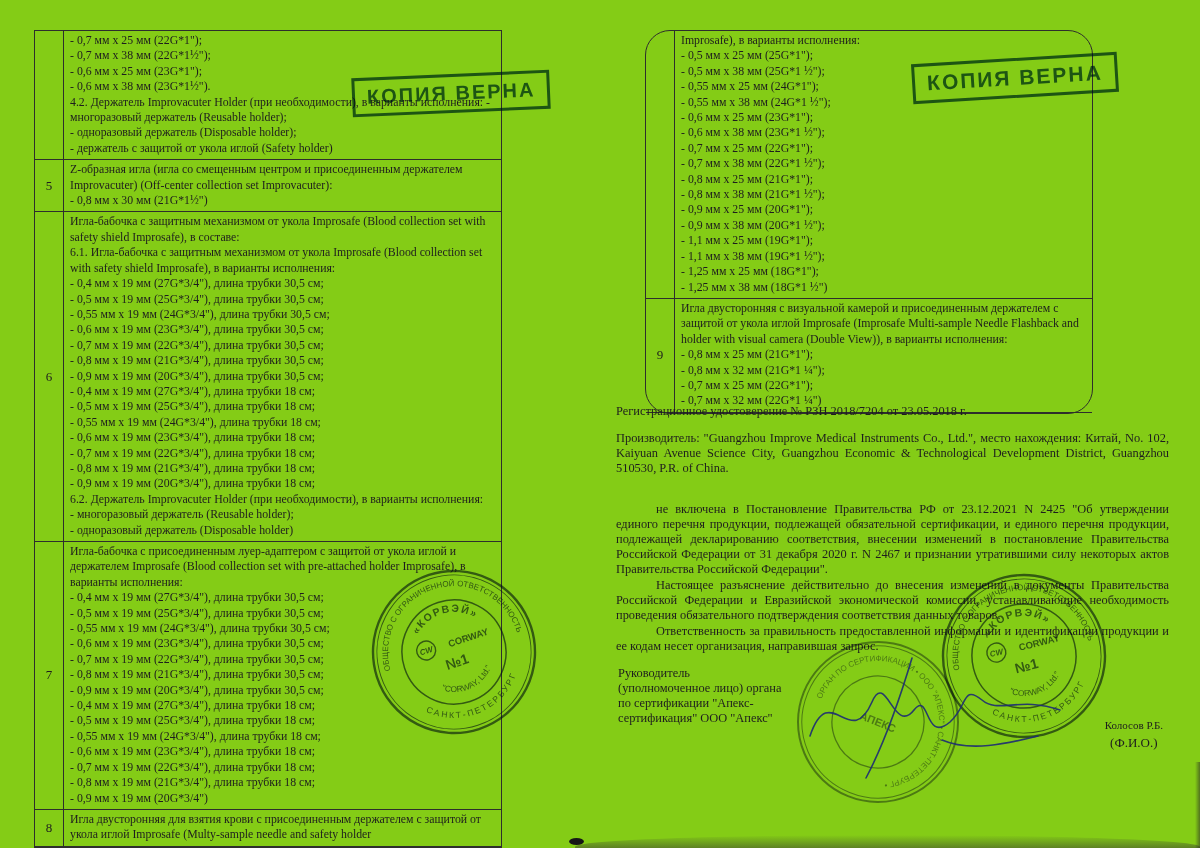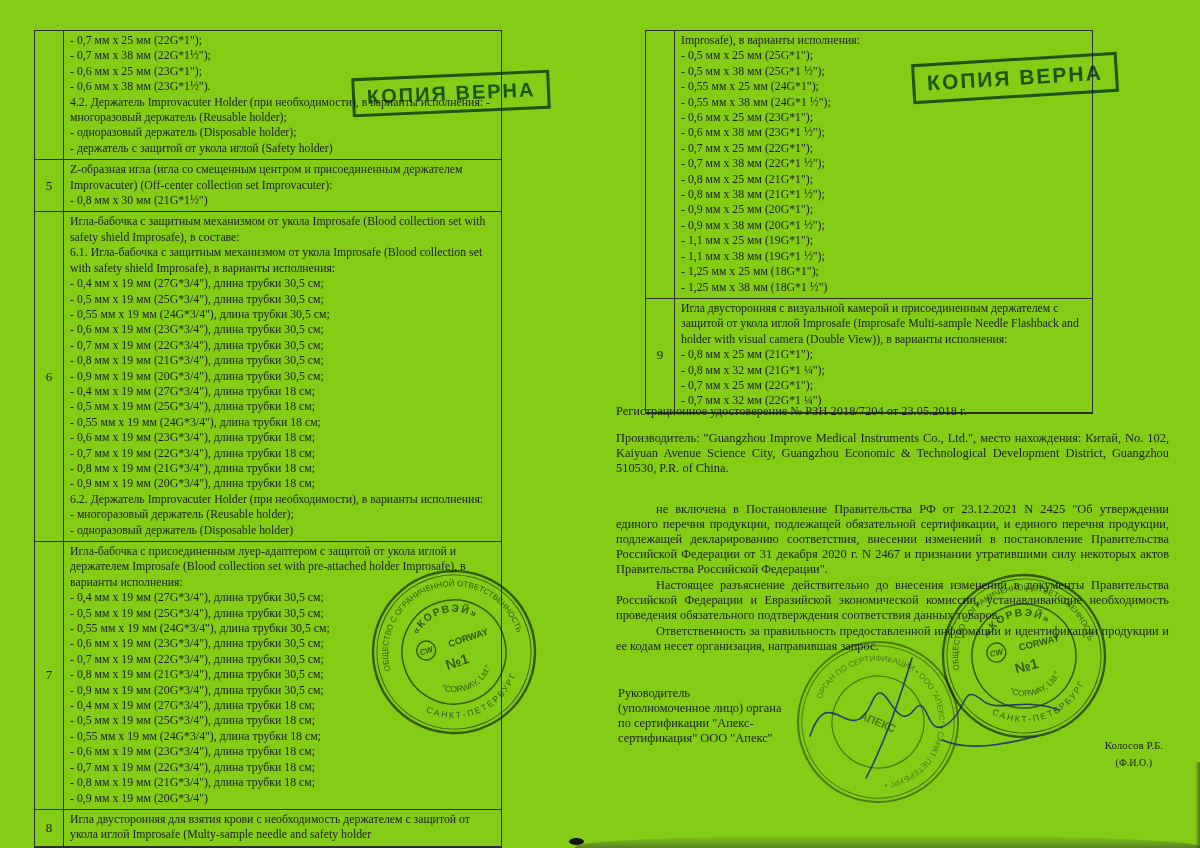--- a/index.html
+++ b/index.html
@@ -6,31 +6,31 @@
   .canvas{position:relative;width:1200px;height:848px;background:#84cc16;overflow:hidden;
           font-family:"Liberation Serif",serif;color:#1e1e1e;}
   
   .tbl{position:absolute;border:1px solid #2e2e2c;background:transparent;}
   .tbl .trow{display:flex;border-bottom:1px solid #2e2e2c;}
   .tbl .trow:last-child{border-bottom:1px solid #2e2e2c;}
   .tbl .num{flex:0 0 28px;border-right:1px solid #2e2e2c;display:flex;align-items:center;
             justify-content:center;font-size:13px;}
   .tbl .cell{flex:1;padding:2px 6px 3px 6px;font-size:11.8px;line-height:15.4px;white-space:pre-line;}
   .tbl-left{left:34px;top:30px;width:466px;}
-  .tbl-right{left:645px;top:30px;width:446px;}
+  .tbl-right{left:645px;top:30px;width:446px;border-radius:25px;}
   
   .right-col{position:absolute;left:616px;top:396px;width:553px;font-size:12.4px;line-height:15px;}
   .reg{margin:8px 0 12px 0;}
   .manu{margin:0 0 26px 0;text-align:justify;}
   .jpara{margin:0 0 1px 0;text-indent:40px;text-align:justify;font-family:Liberation Serif, serif;}
-  .sig{position:relative;margin-top:32px;height:92px;}
+  .sig{position:relative;margin-top:12px;height:92px;}
   .sig .role{position:absolute;left:2px;top:0;white-space:pre-line;line-height:15px;}
   .sig .name-blk{position:absolute;right:6px;top:52px;text-align:center;}
   .sig .name{font-size:11px;}
-  .sig .fio{font-size:10px;margin-top:2px;}
+  .sig .fio{font-size:13px;margin-top:2px;}
   
   .stamp{mix-blend-mode:multiply;}
   .stamp-rect{position:absolute;border:3px solid #1c55cf;color:#1c55cf;
               font-family:"Liberation Sans",sans-serif;font-weight:700;font-size:20px;
               letter-spacing:2px;padding:5px 12px;opacity:.88;background:transparent;
               white-space:nowrap;}
   .stamp-rect-left{left:352px;top:74px;transform:rotate(-2.5deg);}
   .stamp-rect-right{left:912px;top:58px;transform:rotate(-3.5deg);font-size:21px;}
   .round-stamp{position:absolute;opacity:.82;}
   .round-left{left:368px;top:566px;transform:rotate(-18deg);}
@@ -100,21 +100,21 @@
 - 0,4 мм х 19 мм (27G*3/4"), длина трубки 18 см;
 - 0,5 мм х 19 мм (25G*3/4"), длина трубки 18 см;
 - 0,55 мм х 19 мм (24G*3/4"), длина трубки 18 см;
 - 0,6 мм х 19 мм (23G*3/4"), длина трубки 18 см;
 - 0,7 мм х 19 мм (22G*3/4"), длина трубки 18 см;
 - 0,8 мм х 19 мм (21G*3/4"), длина трубки 18 см;
 - 0,9 мм х 19 мм (20G*3/4")</div>
     </div>
     <div class="trow">
       <div class="num">8</div>
-      <div class="cell">Игла двусторонняя для взятия крови с необходимость держателем с защитой от укола иглой Improsafe (Multy-sample needle and safety holder</div>
+      <div class="cell">Игла двусторонняя для взятия крови с присоединенным держателем с защитой от укола иглой Improsafe (Multy-sample needle and safety holder</div>
     </div>
   </div>
 
   <div class="tbl tbl-right">
     <div class="trow">
       <div class="num"></div>
       <div class="cell">Improsafe), в варианты исполнения:
 - 0,5 мм х 25 мм (25G*1");
 - 0,5 мм х 38 мм (25G*1 ½");
 - 0,55 мм х 25 мм (24G*1");

